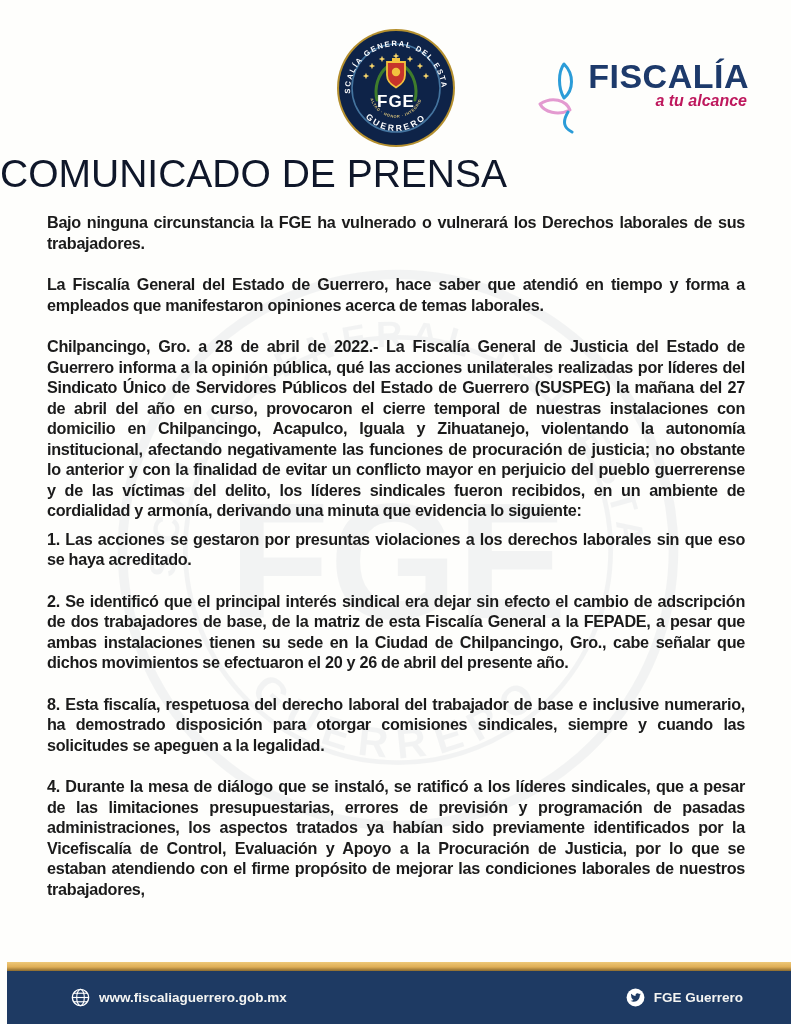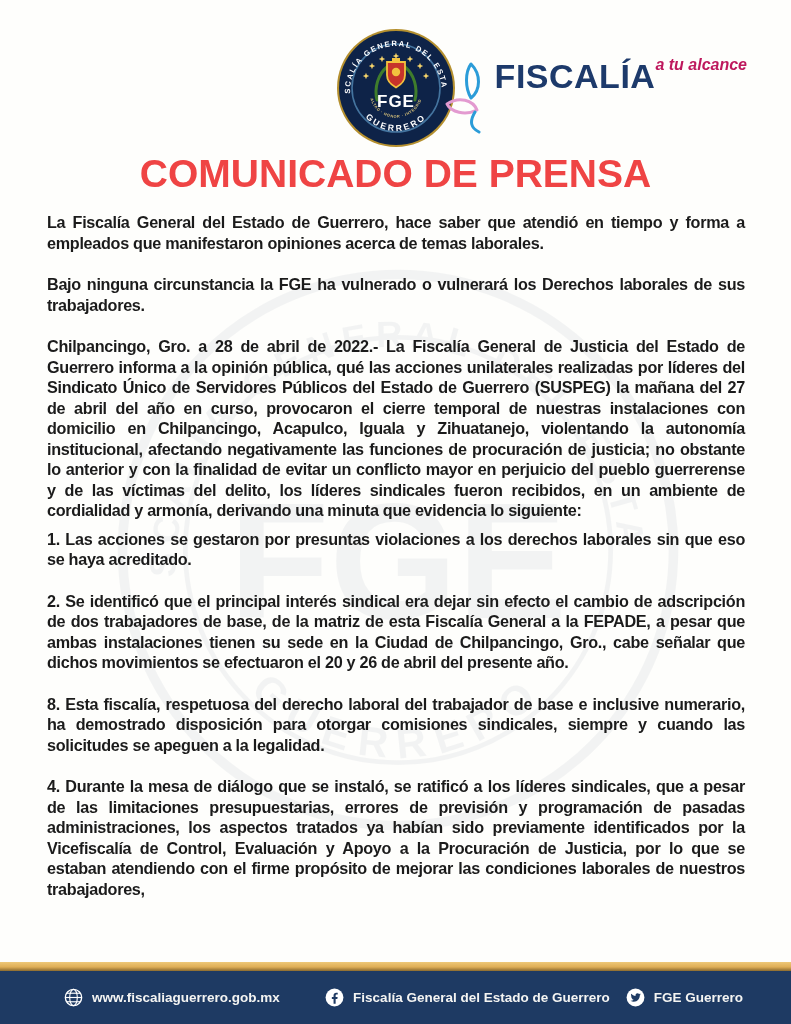--- a/index.html
+++ b/index.html
@@ -8,53 +8,53 @@
     position:relative; width:791px; height:1024px; margin:0 auto;
     background:#fefefc; overflow:hidden;
     font-family:"Liberation Sans", sans-serif;
   }
 
   
   .header { position:absolute; top:0; left:0; right:0; height:150px; }
   .seal { position:absolute; left:336px; top:27px; width:120px; height:122px; }
   .brand { position:absolute; right:42px; top:58px; display:flex; align-items:flex-start; }
   .brand-petals { width:52px; height:74px; margin-right:2px; margin-top:2px; }
-  .brand-textcol { display:flex; flex-direction:row; align-items:flex-start; }
+  .brand-textcol { display:flex; flex-direction:column; align-items:flex-end; }
   .brand-name {
     font-size:34px; font-weight:bold; color:#1d3a6b; letter-spacing:0.5px; line-height:36px;
   }
   .brand-tagline {
     font-size:16px; font-weight:bold; font-style:italic; color:#be185d;
     margin-top:-2px; margin-right:2px;
   }
 
   
   .title {
-    position:absolute; top:152px; left:0; right:0; text-align:center;
-    font-size:39px; font-weight:bold; color:#ef4444; letter-spacing:0px;
+    position:absolute; top:152px; left:0; right:0; 
+    font-size:39px; font-weight:normal; color:#0f172a; letter-spacing:0px;
   }
 
   
   .watermark {
     position:absolute; left:108px; top:260px; width:580px; height:580px;
     opacity:0.055; pointer-events:none;
   }
 
   
   .body-text {
     position:absolute; top:212px; left:47px; right:46px;
     font-size:16.2px; font-weight:bold; color:#1b1b1b;
     line-height:20.5px; text-align:justify; letter-spacing:-0.3px;
   }
   .body-text p { margin:0 0 21px 0; }
   .body-text p.tight { margin-bottom:8px; }
   .body-text p.last { margin-bottom:16px; }
 
   
-  .footer { position:absolute; left:0; right:0; bottom:0; height:62px; }
+  .footer { position:absolute; left:7px; right:0; bottom:0; height:62px; }
   .footer-goldbar {
     height:9px; width:100%;
     background:linear-gradient(180deg,#eec878 0%,#dfae56 55%,#8a6a2f 100%);
   }
   .footer-navy {
     height:53px; width:100%; background:#1e3a63;
     display:flex; align-items:center; justify-content:space-between;
     padding:0 48px 0 64px;
   }
   .footer-item { display:flex; align-items:center; color:#f4f4f2; font-size:13.5px; font-weight:bold; }
@@ -150,22 +150,22 @@
     <text font-size="7.6" font-weight="bold" fill="#40506a" letter-spacing="1.6" font-family="Liberation Sans, sans-serif">
       <textPath href="#wArcTop" startOffset="50%" text-anchor="middle">FISCALÍA GENERAL DEL ESTADO</textPath>
     </text>
     <path id="wArcBot" d="M 19,62 A 41,41 0 0 0 101,62" fill="none"></path>
     <text font-size="8.6" font-weight="bold" fill="#40506a" letter-spacing="2.4" font-family="Liberation Sans, sans-serif">
       <textPath href="#wArcBot" startOffset="50%" text-anchor="middle">GUERRERO</textPath>
     </text>
   </svg>
 
   <div class="body-text">
+    <p>Bajo ninguna circunstancia la FGE ha vulnerado o vulnerará los Derechos laborales de sus trabajadores.</p>
     <p>La Fiscalía General del Estado de Guerrero, hace saber que atendió en tiempo y forma a empleados que manifestaron opiniones acerca de temas laborales.</p>
-    <p>Bajo ninguna circunstancia la FGE ha vulnerado o vulnerará los Derechos laborales de sus trabajadores.</p>
     <p class="tight">Chilpancingo, Gro. a 28 de abril de 2022.- La Fiscalía General de Justicia del Estado de Guerrero informa a la opinión pública, qué las acciones unilaterales realizadas por líderes del Sindicato Único de Servidores Públicos del Estado de Guerrero (SUSPEG) la mañana del 27 de abril del año en curso, provocaron el cierre temporal de nuestras instalaciones con domicilio en Chilpancingo, Acapulco, Iguala y Zihuatanejo, violentando la autonomía institucional, afectando negativamente las funciones de procuración de justicia; no obstante lo anterior y con la finalidad de evitar un conflicto mayor en perjuicio del pueblo guerrerense y de las víctimas del delito, los líderes sindicales fueron recibidos, en un ambiente de cordialidad y armonía, derivando una minuta que evidencia lo siguiente:</p>
     <p>1. Las acciones se gestaron por presuntas violaciones a los derechos laborales sin que eso se haya acreditado.</p>
     <p>2. Se identificó que el principal interés sindical era dejar sin efecto el cambio de adscripción de dos trabajadores de base, de la matriz de esta Fiscalía General a la FEPADE, a pesar que ambas instalaciones tienen su sede en la Ciudad de Chilpancingo, Gro., cabe señalar que dichos movimientos se efectuaron el 20 y 26 de abril del presente año.</p>
     <p>8. Esta fiscalía, respetuosa del derecho laboral del trabajador de base e inclusive numerario, ha demostrado disposición para otorgar comisiones sindicales, siempre y cuando las solicitudes se apeguen a la legalidad.</p>
     <p class="last">4. Durante la mesa de diálogo que se instaló, se ratificó a los líderes sindicales, que a pesar de las limitaciones presupuestarias, errores de previsión y programación de pasadas administraciones, los aspectos tratados ya habían sido previamente identificados por la Vicefiscalía de Control, Evaluación y Apoyo a la Procuración de Justicia, por lo que se estaban atendiendo con el firme propósito de mejorar las condiciones laborales de nuestros trabajadores,</p>
   </div>
 
   <div class="footer">
     <div class="footer-goldbar"></div>
     <div class="footer-navy">
@@ -178,27 +178,20 @@
           <line x1="2.6" y1="5.5" x2="17.4" y2="5.5" stroke="#ffffff" stroke-width="1.2"></line>
           <line x1="2.6" y1="14.5" x2="17.4" y2="14.5" stroke="#ffffff" stroke-width="1.2"></line>
         </svg>
         <span>www.fiscaliaguerrero.gob.mx</span>
       </div>
 
       <div class="footer-right">
         <div class="footer-item">
           <svg class="ficon" width="19" height="19" viewBox="0 0 20 20">
             <circle cx="10" cy="10" r="9.4" fill="#ffffff"></circle>
-            <path d="M11.2 16.5 v-5 h1.8 l0.3-2.1 h-2.1 V8 c0-0.6 0.3-1.2 1.2-1.2 h1 V5 c-0.2 0-0.9-0.1-1.6-0.1 c-1.7 0-2.8 1-2.8 2.9 v1.6 H7.2 v2.1 H9 v5 z" fill="#1e3a63"></path>
-          </svg>
-          <span>Fiscalía General del Estado de Guerrero</span>
-        </div>
-        <div class="footer-item">
-          <svg class="ficon" width="19" height="19" viewBox="0 0 20 20">
-            <circle cx="10" cy="10" r="9.4" fill="#ffffff"></circle>
             <path d="M15.5 6.6 c-0.4 0.2-0.8 0.3-1.2 0.4 c0.4-0.3 0.8-0.7 0.9-1.2 c-0.4 0.2-0.9 0.4-1.4 0.5 c-0.4-0.4-1-0.7-1.6-0.7 c-1.2 0-2.2 1-2.2 2.2 c0 0.2 0 0.3 0.1 0.5 c-1.8-0.1-3.5-1-4.6-2.3 c-0.2 0.3-0.3 0.7-0.3 1.1 c0 0.8 0.4 1.4 1 1.8 c-0.4 0-0.7-0.1-1-0.3 v0 c0 1.1 0.8 2 1.8 2.2 c-0.2 0.1-0.4 0.1-0.6 0.1 c-0.1 0-0.3 0-0.4 0 c0.3 0.9 1.1 1.5 2.1 1.5 c-0.8 0.6-1.7 1-2.8 1 c-0.2 0-0.4 0-0.5 0 c1 0.6 2.2 1 3.4 1 c4.1 0 6.3-3.4 6.3-6.3 v-0.3 c0.4-0.3 0.8-0.7 1-1.2 z" fill="#1e3a63"></path>
           </svg>
           <span>FGE Guerrero</span>
         </div>
       </div>
 
     </div>
   </div>
 
 </div>

